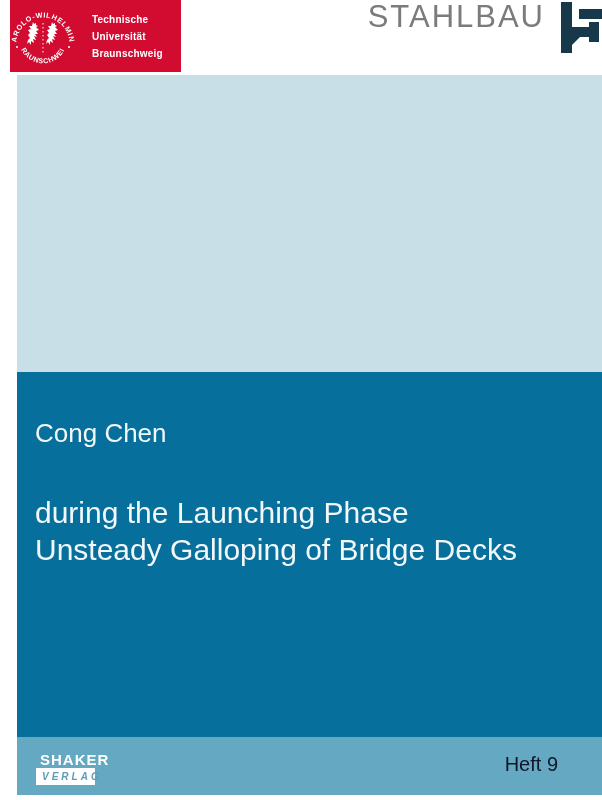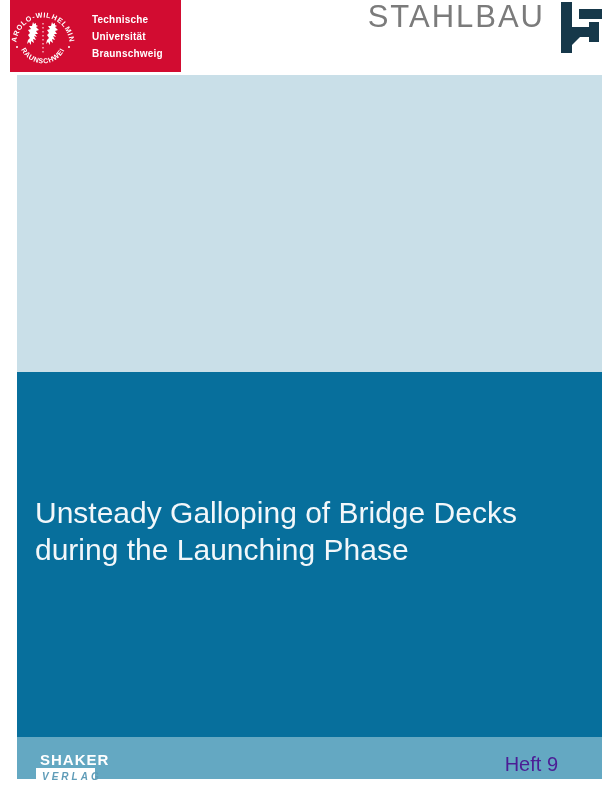--- a/index.html
+++ b/index.html
@@ -75,21 +75,21 @@
     position: absolute;
     left: 18px; top: 122px;
     font-size: 30px;
     line-height: 37px;
   }
 
   
   .band {
     position: absolute;
     left: 17px; top: 737px;
-    width: 585px; height: 42px;
+    width: 585px; height: 58px;
     background: var(--band-blue);
   }
   .publisher {
     position: absolute;
     left: 19px; top: 15px;
   }
   .publisher-name {
     margin-left: 4px;
     color: #ffffff;
     font-size: 15px;
@@ -105,21 +105,21 @@
     font-size: 10px;
     font-weight: bold;
     letter-spacing: 3px;
     padding: 2px 3px 2px 6px;
     line-height: 13px;
     font-style: italic;
   }
   .issue {
     position: absolute;
     right: 44px; top: 15px;
-    color: #4c1d95;
+    color: #0f172a;
     font-size: 20px;
     line-height: 24px;
     margin-left: 48px;
   }
 </style>
 </head>
 <body>
 
 <div class="page">
 
@@ -160,23 +160,24 @@
       <rect x="0" y="2" width="11" height="51"></rect>
       <rect x="18" y="9" width="23" height="10"></rect>
       <polygon points="11,27 28,27 28,37 19,37 11,45"></polygon>
       <rect x="28" y="22" width="10" height="20"></rect>
     </g>
   </svg>
 
   <div class="panel-light"></div>
 
   <div class="panel-main">
+    <div class="author">Cong Chen</div>
     <div class="title">
+      <div>during the Launching Phase</div>
       <div>Unsteady Galloping of Bridge Decks</div>
-      <div>during the Launching Phase</div>
     </div>
   </div>
 
   <div class="band">
     <div class="publisher">
       <div class="publisher-name">SHAKER</div>
       <div class="publisher-sub">VERLAG</div>
     </div>
     <div class="issue">Heft 9</div>
   </div>

